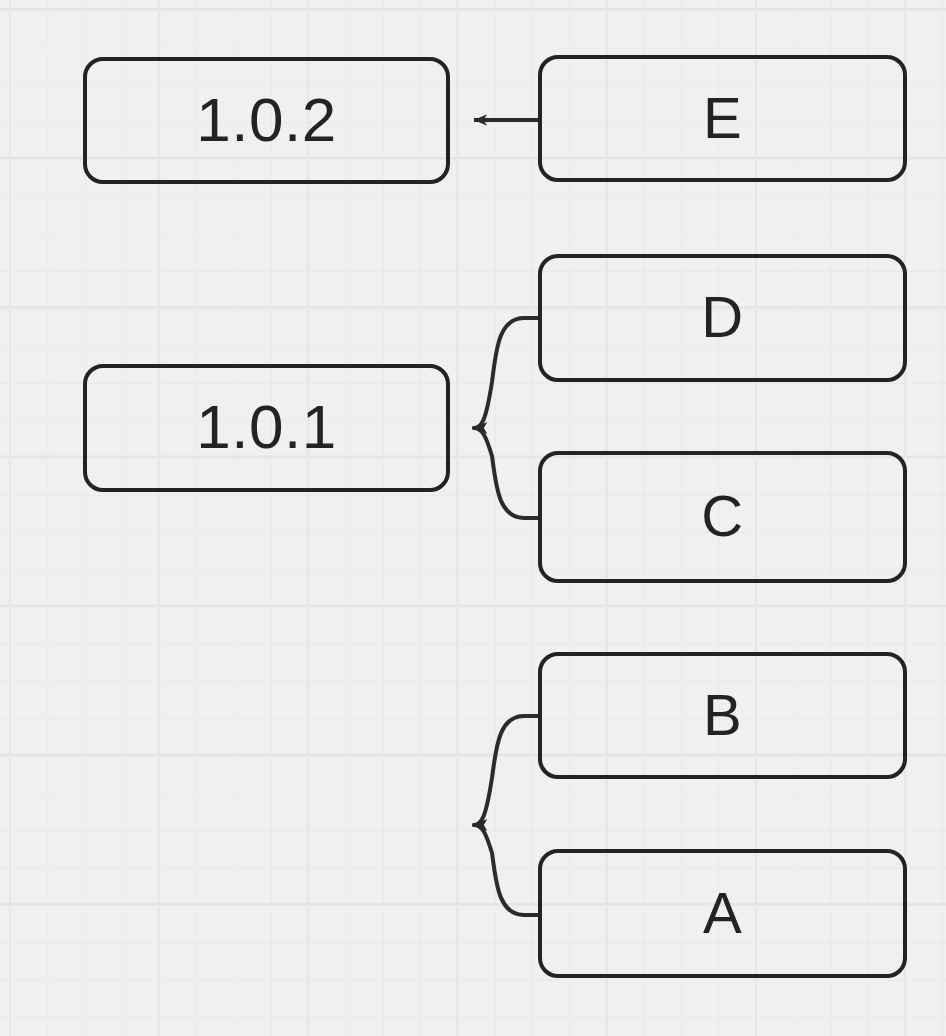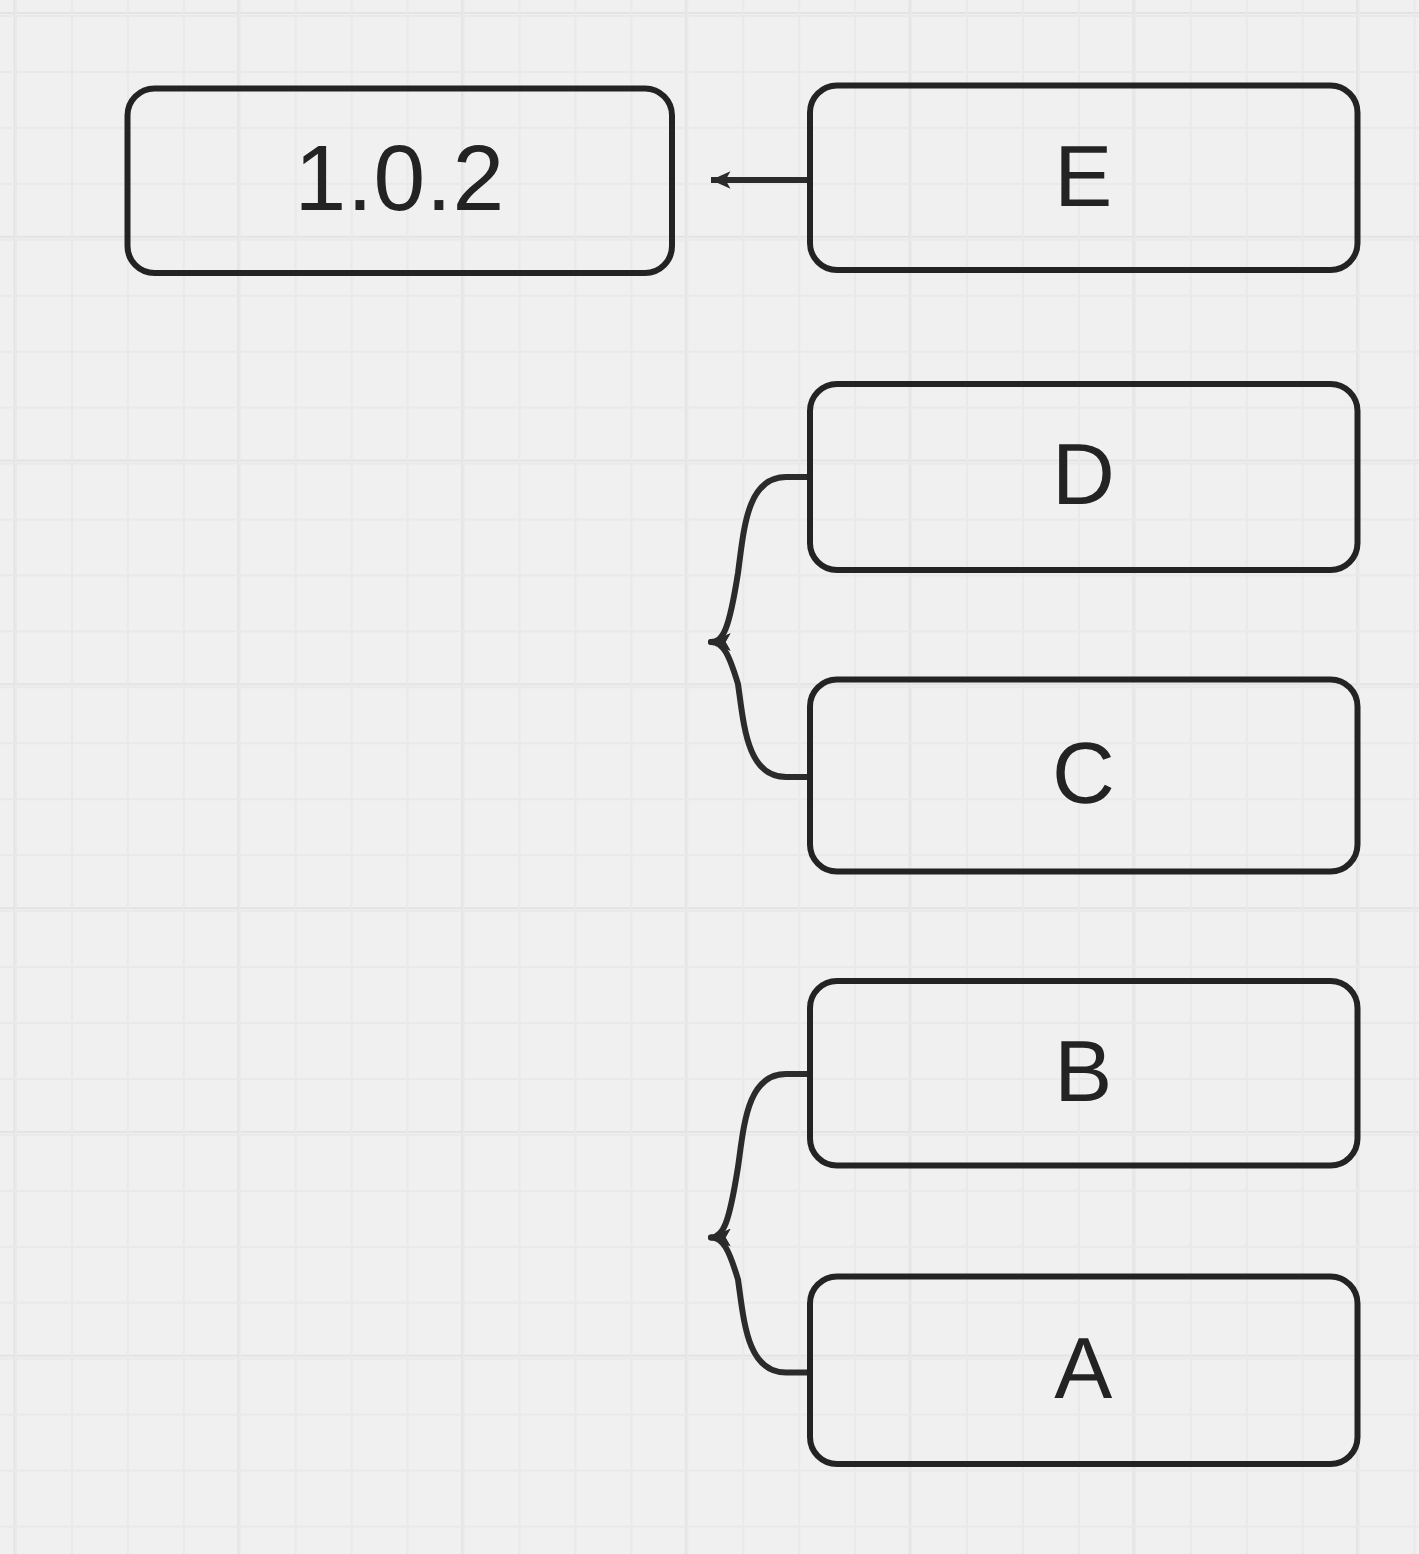--- a/index.html
+++ b/index.html
@@ -87,20 +87,23 @@
 
     <path d="M 538,716 L 524,716 C 498,716 496,750 492,778 C 486,816 482,825 474,825" fill="none" stroke="#2b2b2b" stroke-width="4" stroke-linecap="round" marker-end="url(#arrowhead)"></path>
 
     <path d="M 538,915 L 524,915 C 498,915 496,881 492,853 C 486,833 482,825 474,825" fill="none" stroke="#2b2b2b" stroke-width="4" stroke-linecap="round" marker-end="url(#arrowhead)"></path>
   </svg>
 
   <div class="node version" style="left:83px; top:57px; width:367px; height:127px;">
     <span class="node-label">1.0.2</span>
   </div>
 
+  <div class="node version" style="left:83px; top:364px; width:367px; height:128px;">
+    <span class="node-label">1.0.1</span>
+  </div>
 
 
   <div class="node commit" style="left:538px; top:55px; width:369px; height:127px;">
     <span class="node-label">E</span>
   </div>
 
   <div class="node commit" style="left:538px; top:254px; width:369px; height:128px;">
     <span class="node-label">D</span>
   </div>
 

